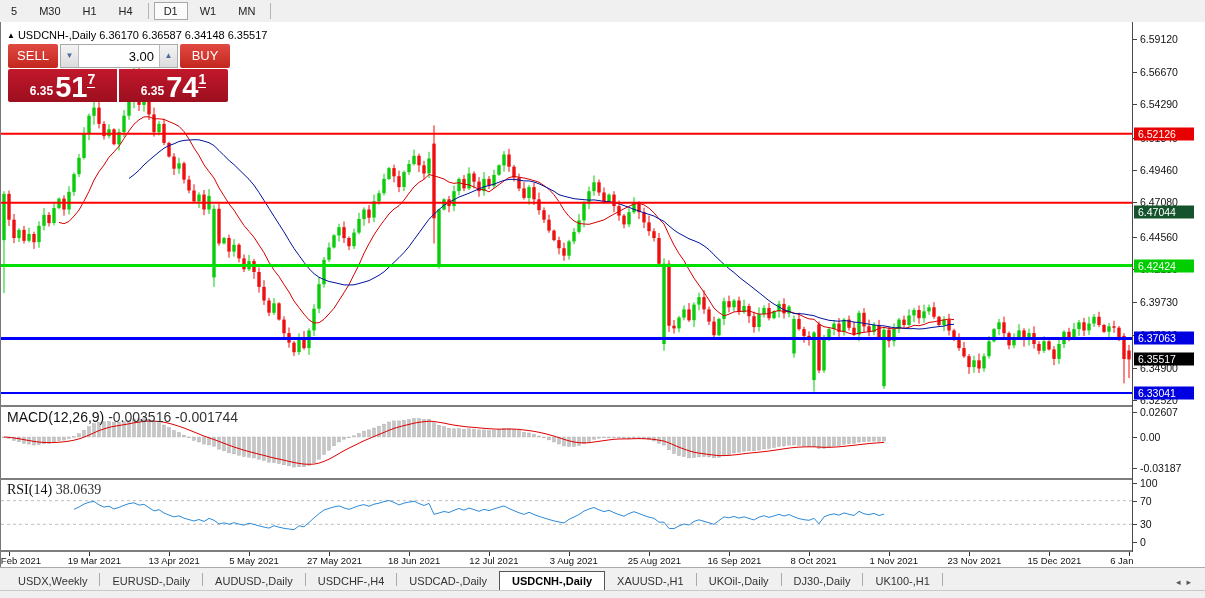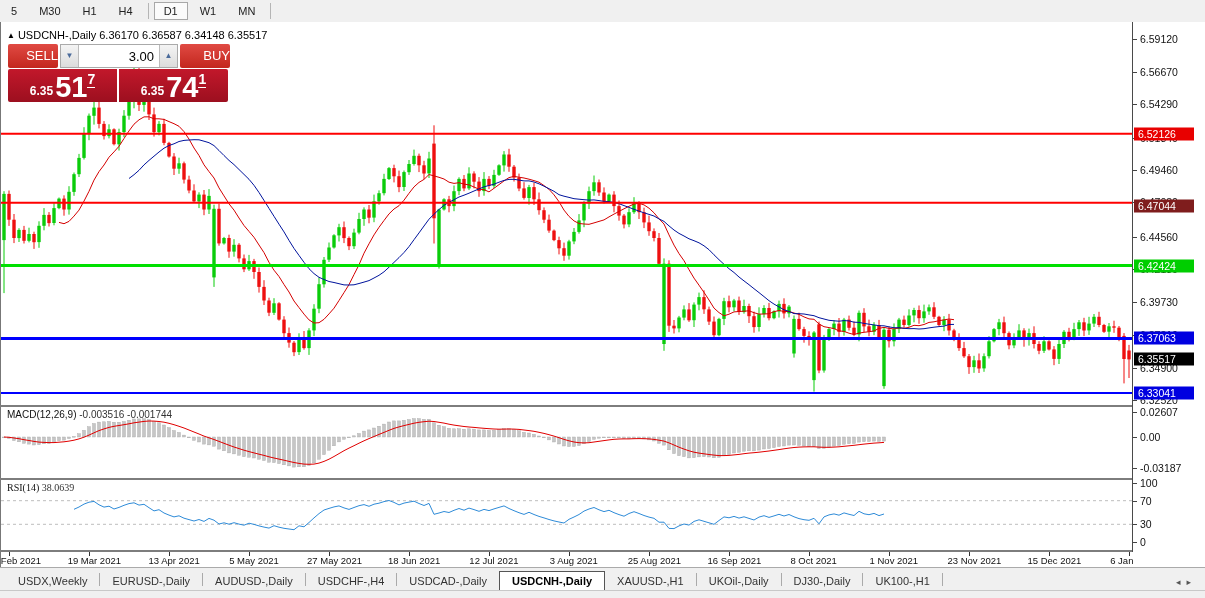--- a/index.html
+++ b/index.html
@@ -11,21 +11,21 @@
   .tf-item{padding:2px 9px;margin:0 1px;cursor:default;border:1px solid transparent;white-space:nowrap;}
   .tf-item.sel{background:#fbfbfb;border:1px solid #a8a8a8;}
   .tf-sep{width:1px;height:16px;background:#b5b5b5;margin:0 4px;}
   
   .pane{position:absolute;left:0;background:#fff;border-left:1px solid #777;}
   #pricePane{top:22px;width:1132px;height:384px;}
   #macdPane{top:407px;width:1132px;height:72px;}
   #rsiPane{top:480px;width:1132px;height:72px;font-family:Liberation Serif, serif;}
   .pane svg{position:absolute;left:0;top:0;}
   .divider{position:absolute;left:0;width:1133px;height:2px;background:#7d7d7d;}
-  .pane-label{position:absolute;left:6px;top:2px;font-size:10px;color:#111;z-index:5;white-space:nowrap;}
+  .pane-label{position:absolute;left:6px;top:2px;font-size:14px;color:#111;z-index:5;white-space:nowrap;}
   .pane-label .vals{color:#333;}
   #chartTitle{position:absolute;left:7px;top:29px;font-size:11px;color:#000;z-index:6;white-space:nowrap;}
   #chartTitle .tri{font-size:8px;position:relative;top:-1px;margin-right:3px;}
   
   #axis{position:absolute;left:1133px;top:22px;width:72px;height:453px;background:#fff;}
   #axisBorder{position:absolute;left:1132px;top:22px;width:1px;height:545px;background:#4a4a4a;}
   .tick-label{position:absolute;left:7px;font-size:10.5px;color:#111;transform:translateY(-50%);white-space:nowrap;}
   .tick-dash{position:absolute;left:0px;width:4px;height:1px;background:#444;}
   .badge{position:absolute;left:1px;height:13px;line-height:13px;padding:0 4px;font-size:10.5px;
          color:#fff;transform:translateY(-50%);white-space:nowrap;z-index:4;min-width:52px;}
@@ -39,21 +39,21 @@
           border-top:1px solid #aaa;display:flex;align-items:flex-end;font-size:11px;color:#333;}
   .tab{padding:3px 12px 4px 12px;margin-top:2px;white-space:nowrap;cursor:default;}
   .tab.active{background:#fff;border:1px solid #555;border-bottom:none;font-weight:bold;color:#000;}
   .tab-sep{width:1px;height:13px;background:#aaa;margin:0 0 5px 0;}
   #tabScroll{margin-left:auto;margin-right:8px;margin-bottom:4px;color:#555;font-size:9px;letter-spacing:6px;}
   #bottomStrip{position:absolute;left:0;top:590px;width:1205px;height:8px;background:#f0f0f0;border-top:1px solid #c8c8c8;}
   
   #tradePanel{position:absolute;left:8px;top:44px;width:222px;z-index:7;}
   .tp-row1{display:flex;height:24px;}
   .btn-trade{width:50px;background:linear-gradient(#e04a43,#c3271e);color:#fff;font-size:13px;
-             text-align:right;line-height:24px;border-radius:2px;cursor:pointer;}
+             text-align:center;line-height:24px;border-radius:2px;cursor:pointer;}
   .spin{display:flex;flex:1;margin:0 2px;border:1px solid #aaa;background:#fff;height:22px;}
   .spin-btn{width:17px;background:linear-gradient(#f4f4f4,#dcdcdc);color:#4a6a9a;font-size:8px;
             text-align:center;line-height:22px;cursor:pointer;border-right:1px solid #bbb;}
   .spin-btn.r{border-right:none;border-left:1px solid #bbb;}
   .vol{flex:1;border:none;outline:none;font-size:13px;text-align:right;padding-right:5px;color:#000;
        font-family:"Liberation Sans",sans-serif;background:#fff;width:40px;}
   .tp-row2{display:flex;margin-top:1px;}
   .price-box{width:109px;height:31px;background:linear-gradient(#c2182b,#9c0f1f);color:#fff;
              display:flex;align-items:flex-end;justify-content:center;padding-bottom:2px;cursor:pointer;}
   .price-box.l{margin-right:2px;border-radius:2px 0 0 2px;}
@@ -818,21 +818,21 @@
       <div class="tick-dash" style="top: 445.822px;"></div>
       <div class="tick-label" style="top: 461px;">100</div>
       <div class="tick-dash" style="top: 461px;"></div>
       <div class="tick-label" style="top: 478.7px;">70</div>
       <div class="tick-dash" style="top: 478.7px;"></div>
       <div class="tick-label" style="top: 502.3px;">30</div>
       <div class="tick-dash" style="top: 502.3px;"></div>
       <div class="tick-label" style="top: 520px;">0</div>
       <div class="tick-dash" style="top: 520px;"></div>
       <div class="badge" style="top: 111.739px; background: rgb(232, 0, 0);">6.52126</div>
-      <div class="badge" style="top: 184px; background: #7f1d1d;">6.47044</div>
+      <div class="badge" style="top: 190px; background: #14532d;">6.47044</div>
       <div class="badge" style="top: 243.56px; background: rgb(0, 206, 0);">6.42424</div>
       <div class="badge" style="top: 316.399px; background: rgb(0, 0, 224);">6.37063</div>
       <div class="badge" style="top: 337.405px; background: rgb(0, 0, 0);">6.35517</div>
       <div class="badge" style="top: 371.046px; background: rgb(0, 0, 224);">6.33041</div>
     </div>
 
   <div id="dateStrip">
       <div class="date-tick" style="left: 8px;"></div>
       <div class="date-label" style="left: 8px;">25 Feb 2021</div>
       <div class="date-tick" style="left: 88px;"></div>

